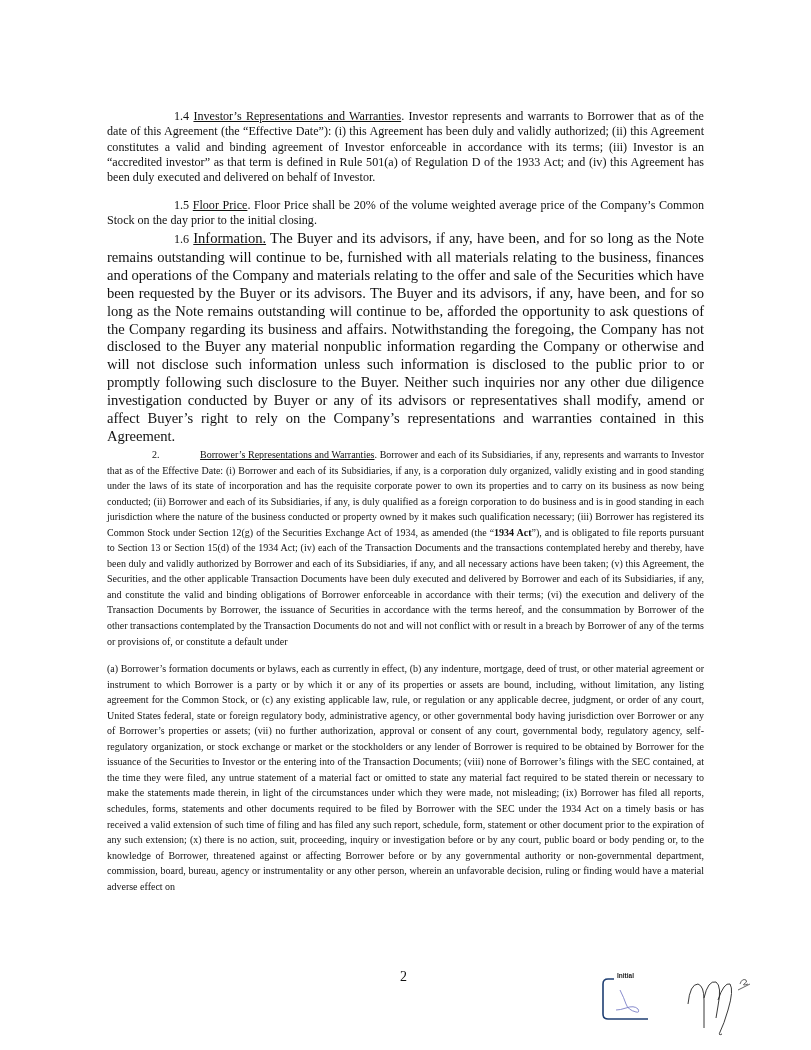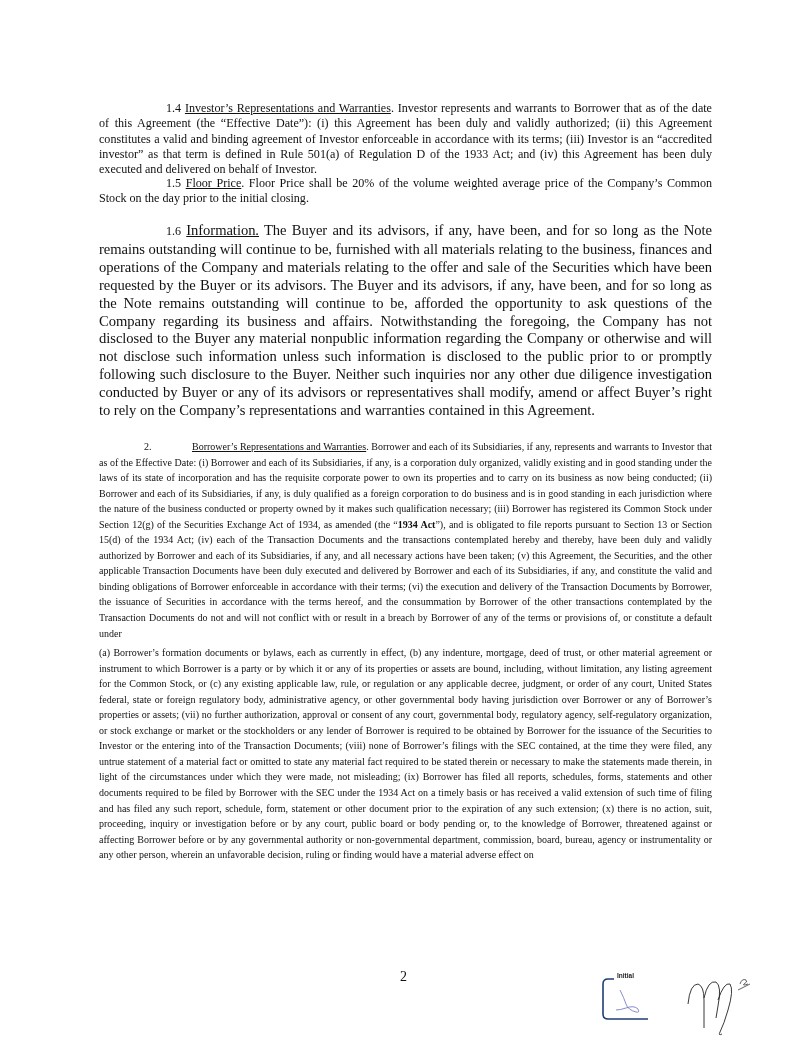--- a/index.html
+++ b/index.html
@@ -1,29 +1,29 @@
 <!DOCTYPE html>
 <html><head>
 <meta charset="utf-8">
 <style>
   html, body { margin: 0; padding: 0; background: #ffffff; }
   body { width: 811px; height: 1050px; position: relative; overflow: hidden;
          font-family: "Liberation Serif", "DejaVu Serif", serif; color: #111; }
   .page { position: absolute; left: 95px; top: 95px; width: 621px; }
-  .para { text-align: justify; text-align-last: auto; margin: 4px; }
+  .para { text-align: justify; text-align-last: auto; margin: 12px; }
   .p-small { font-size: 12.1px; line-height: 15.35px; }
   .p-large { font-size: 14.6px; line-height: 17.9px; letter-spacing: -0.05px; }
   .p2 { font-size: 10px; line-height: 15.55px; }
   .indent { display: inline-block; width: 67px; }
   .indent2 { display: inline-block; width: 45px; }
   .num2 { display: inline-block; width: 48px; }
   .u { text-decoration: underline; }
   .b { font-weight: bold; }
   #p14 { position: absolute; top: 2px; }
-  #p15 { position: absolute; top: 77px; }
+  #p15 { position: absolute; top: 91px; }
   #p16 { position: absolute; top: 123px; }
   #p2  { position: absolute; top: 340px; }
   .page-number { position: absolute; left: 400px; top: 969px; font-size: 14px;
                  font-family: "Liberation Serif", serif; }
   .initial-box { position: absolute; left: 602px; top: 978px; width: 46px; height: 42px; }
   .initial-label { position: absolute; left: 14px; top: -6px; font-family: "Liberation Sans", sans-serif;
                    font-size: 6.5px; font-weight: bold; color: #222; background: #fff; padding: 0 1px; }
   .sig { position: absolute; left: 682px; top: 970px; width: 80px; height: 70px; }
 </style>
 </head>

